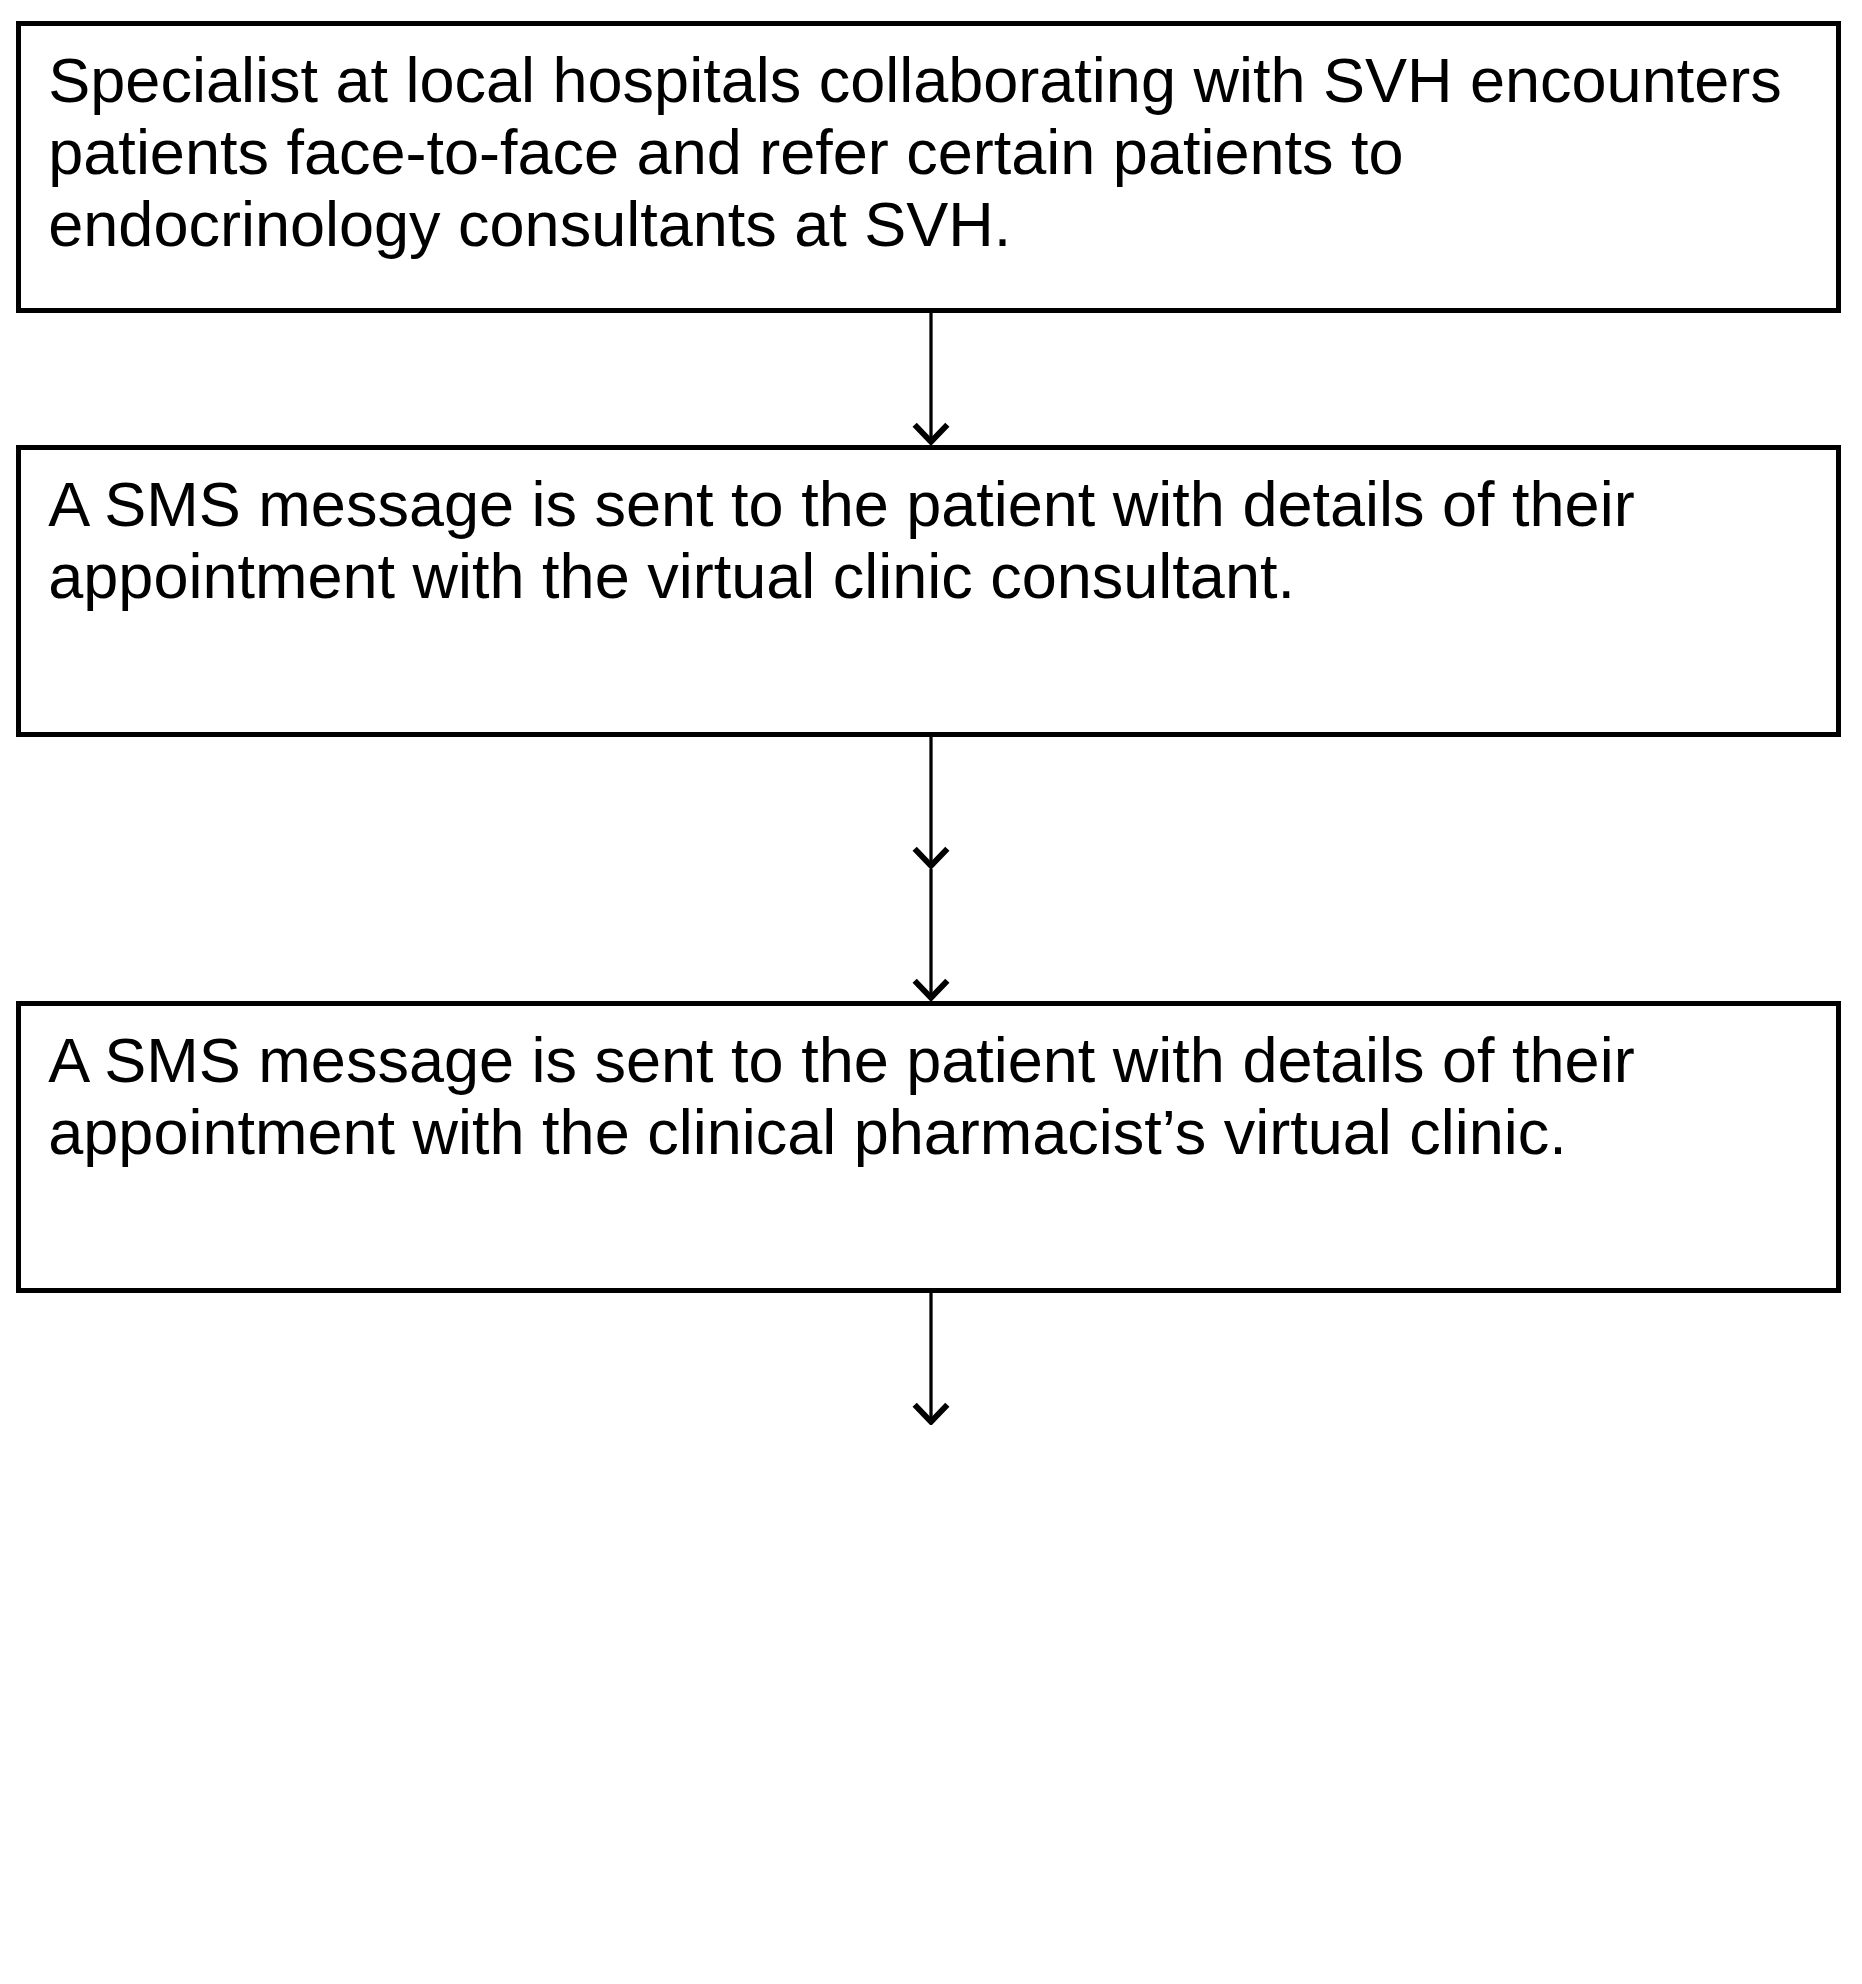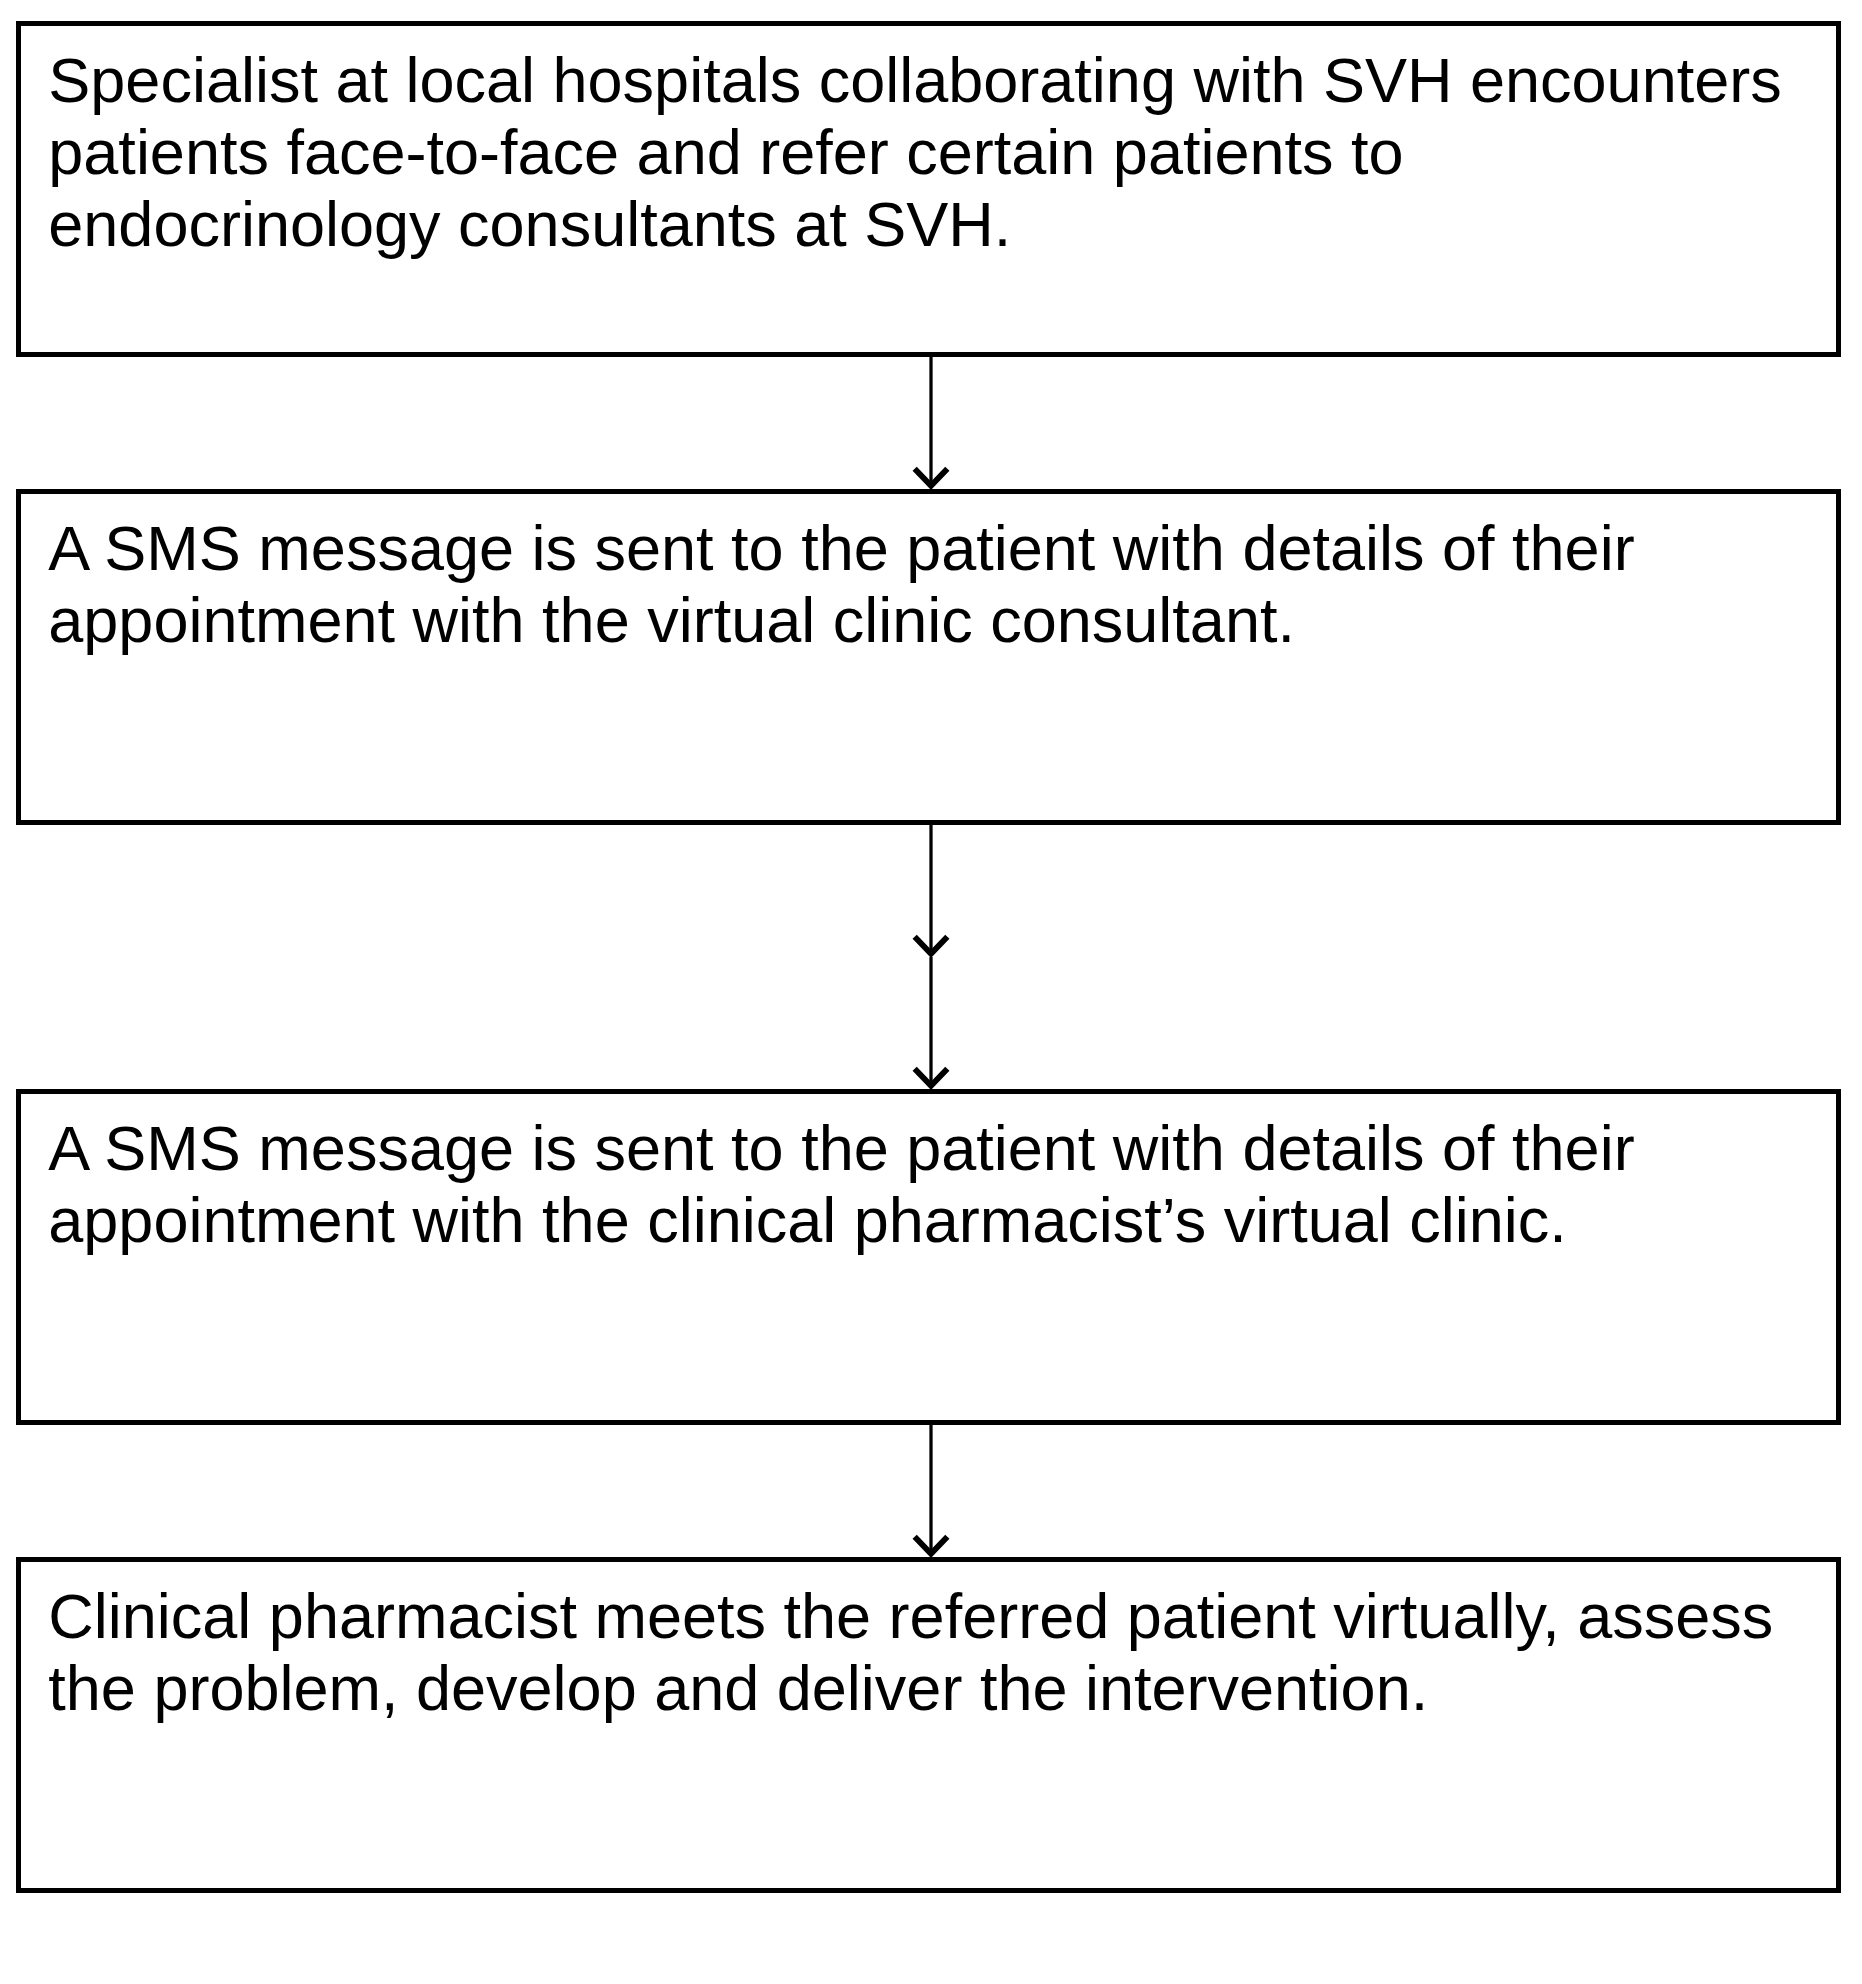--- a/index.html
+++ b/index.html
@@ -13,21 +13,21 @@
     height: 1985px;
     box-sizing: border-box;
     padding-top: 21px;
     background: #ffffff;
     color: #000000;
     font-family: "Liberation Sans", "DejaVu Sans", sans-serif;
   }
   .flow-box {
     box-sizing: border-box;
     margin: 0 21.5px 0 16.3px;
-    height: 336px;
+    height: 292px;
     border: 5.2px solid #000000;
     background: #ffffff;
     padding: 18px 33px 0 27px;
     overflow: hidden;
   }
   .flow-box-text {
     margin: 0;
     font-size: 63px;
     line-height: 72px;
     white-space: pre-line;
@@ -93,19 +93,15 @@
 appointment with the clinical pharmacist’s virtual clinic.</p>
   </div>
 
   <div class="arrow-wrap">
     <svg class="arrow-svg" width="46" height="132" viewBox="0 0 70 202" aria-hidden="true">
       <line x1="35" y1="0" x2="35" y2="197"></line>
       <polyline points="10,171 35,197 60,171"></polyline>
     </svg>
   </div>
 
-  <div class="flow-box">
-    <p class="flow-box-text">Clinical pharmacist meets the referred patient virtually, assess
-the problem, develop and deliver the intervention.</p>
-  </div>
 
 </div>
 
 
 </body></html>

